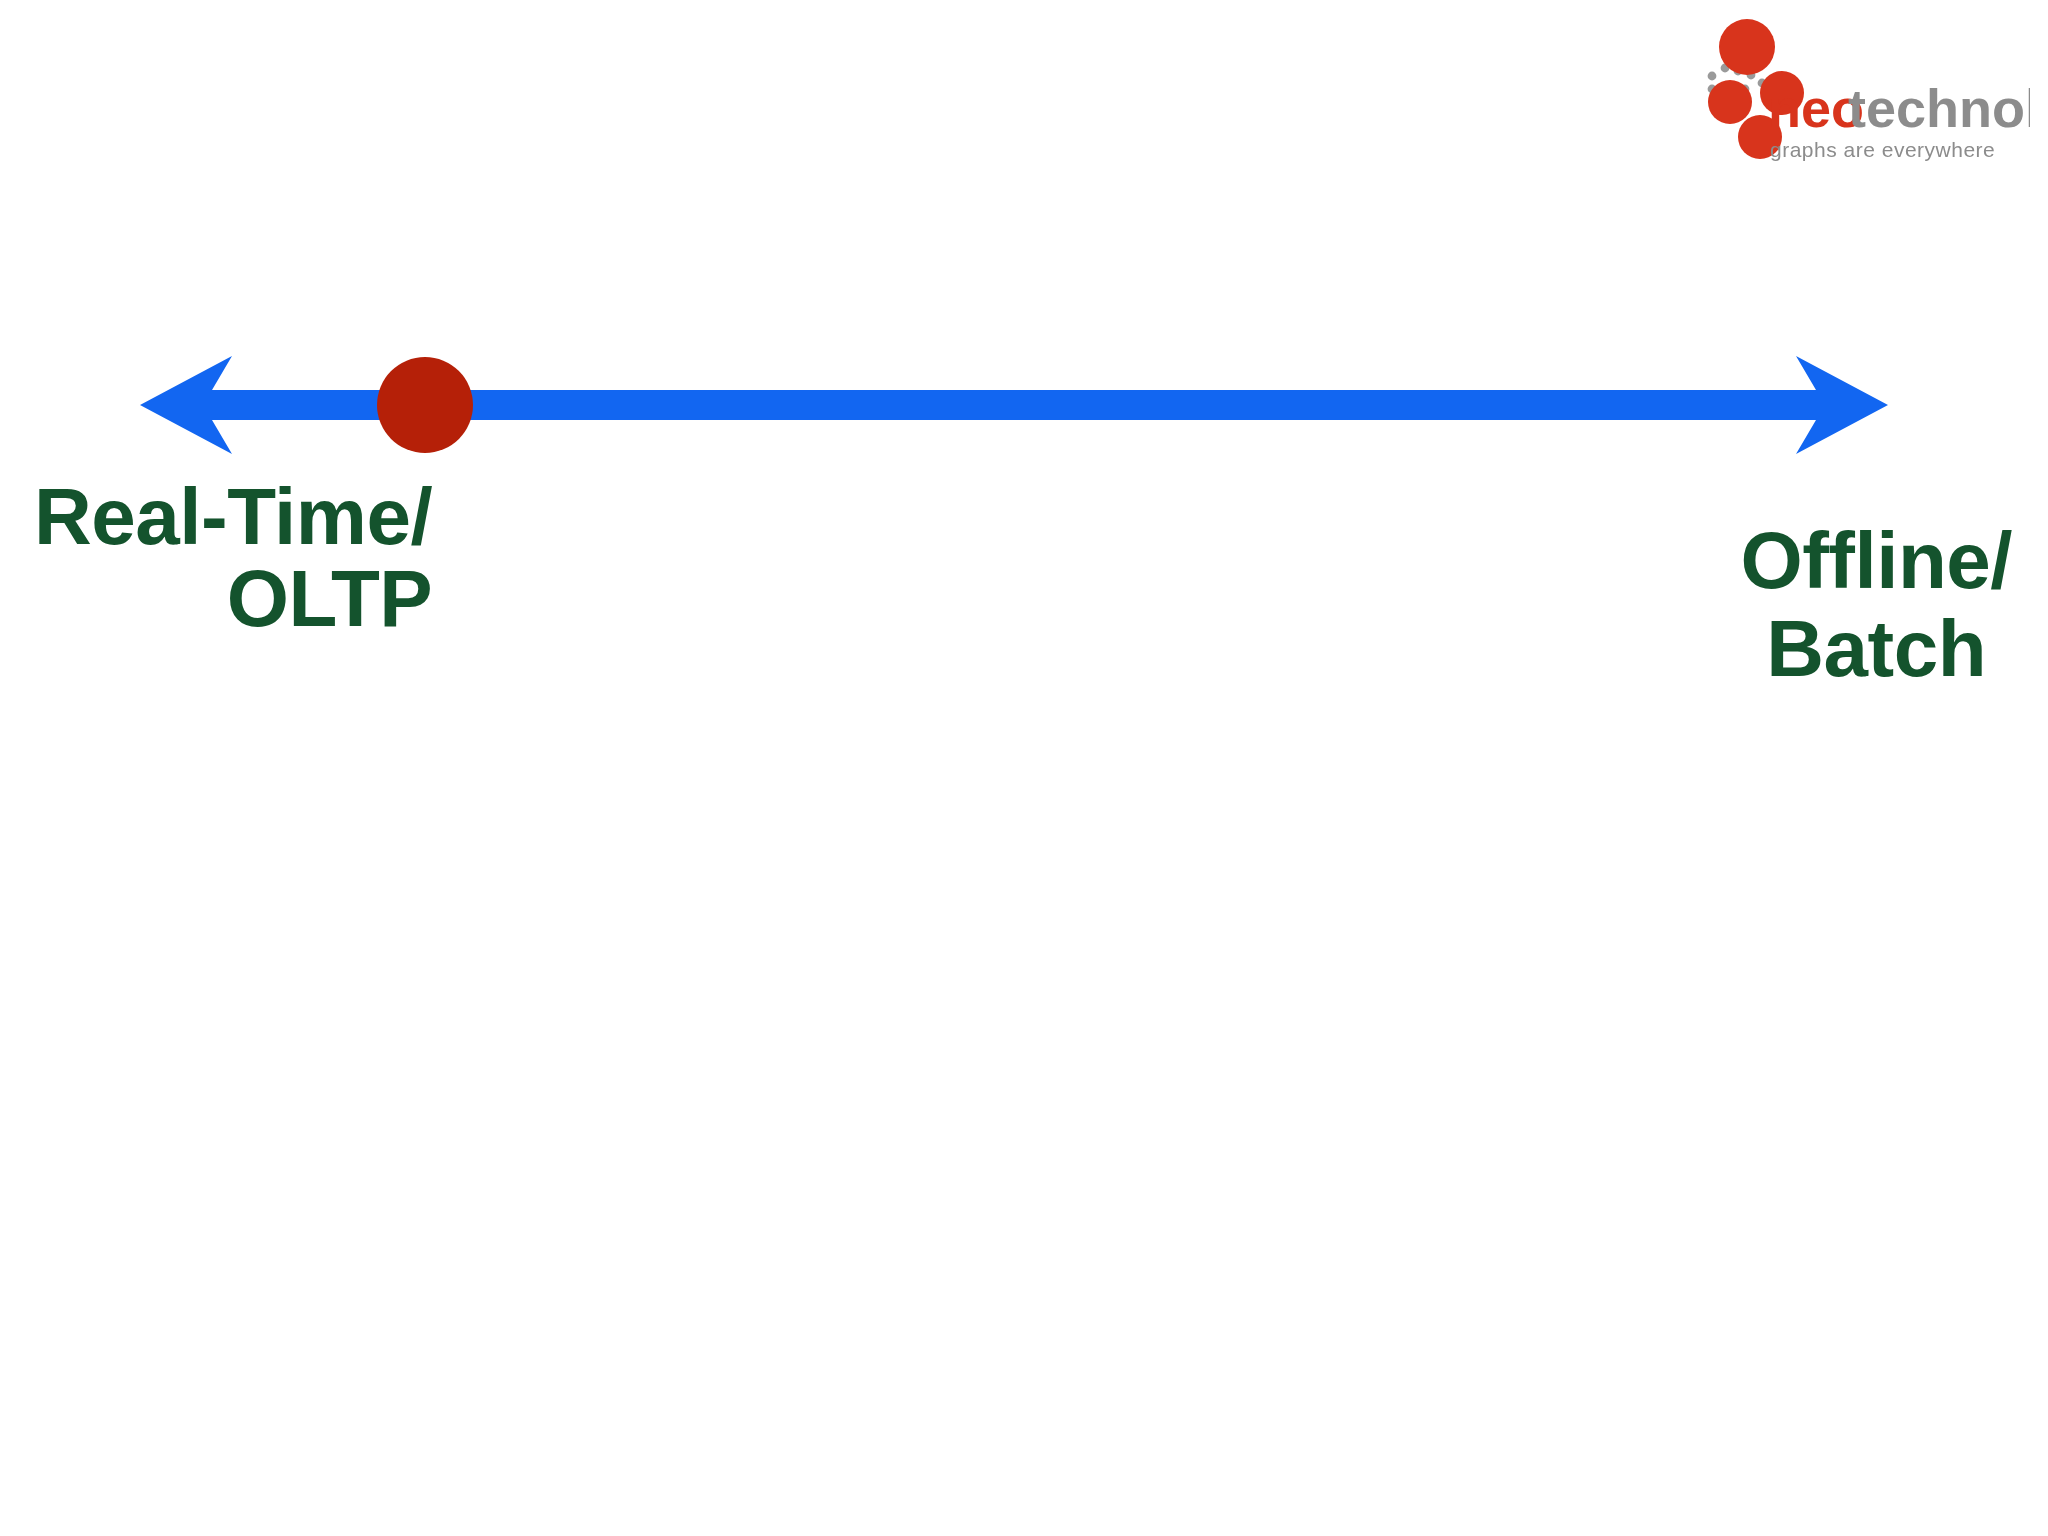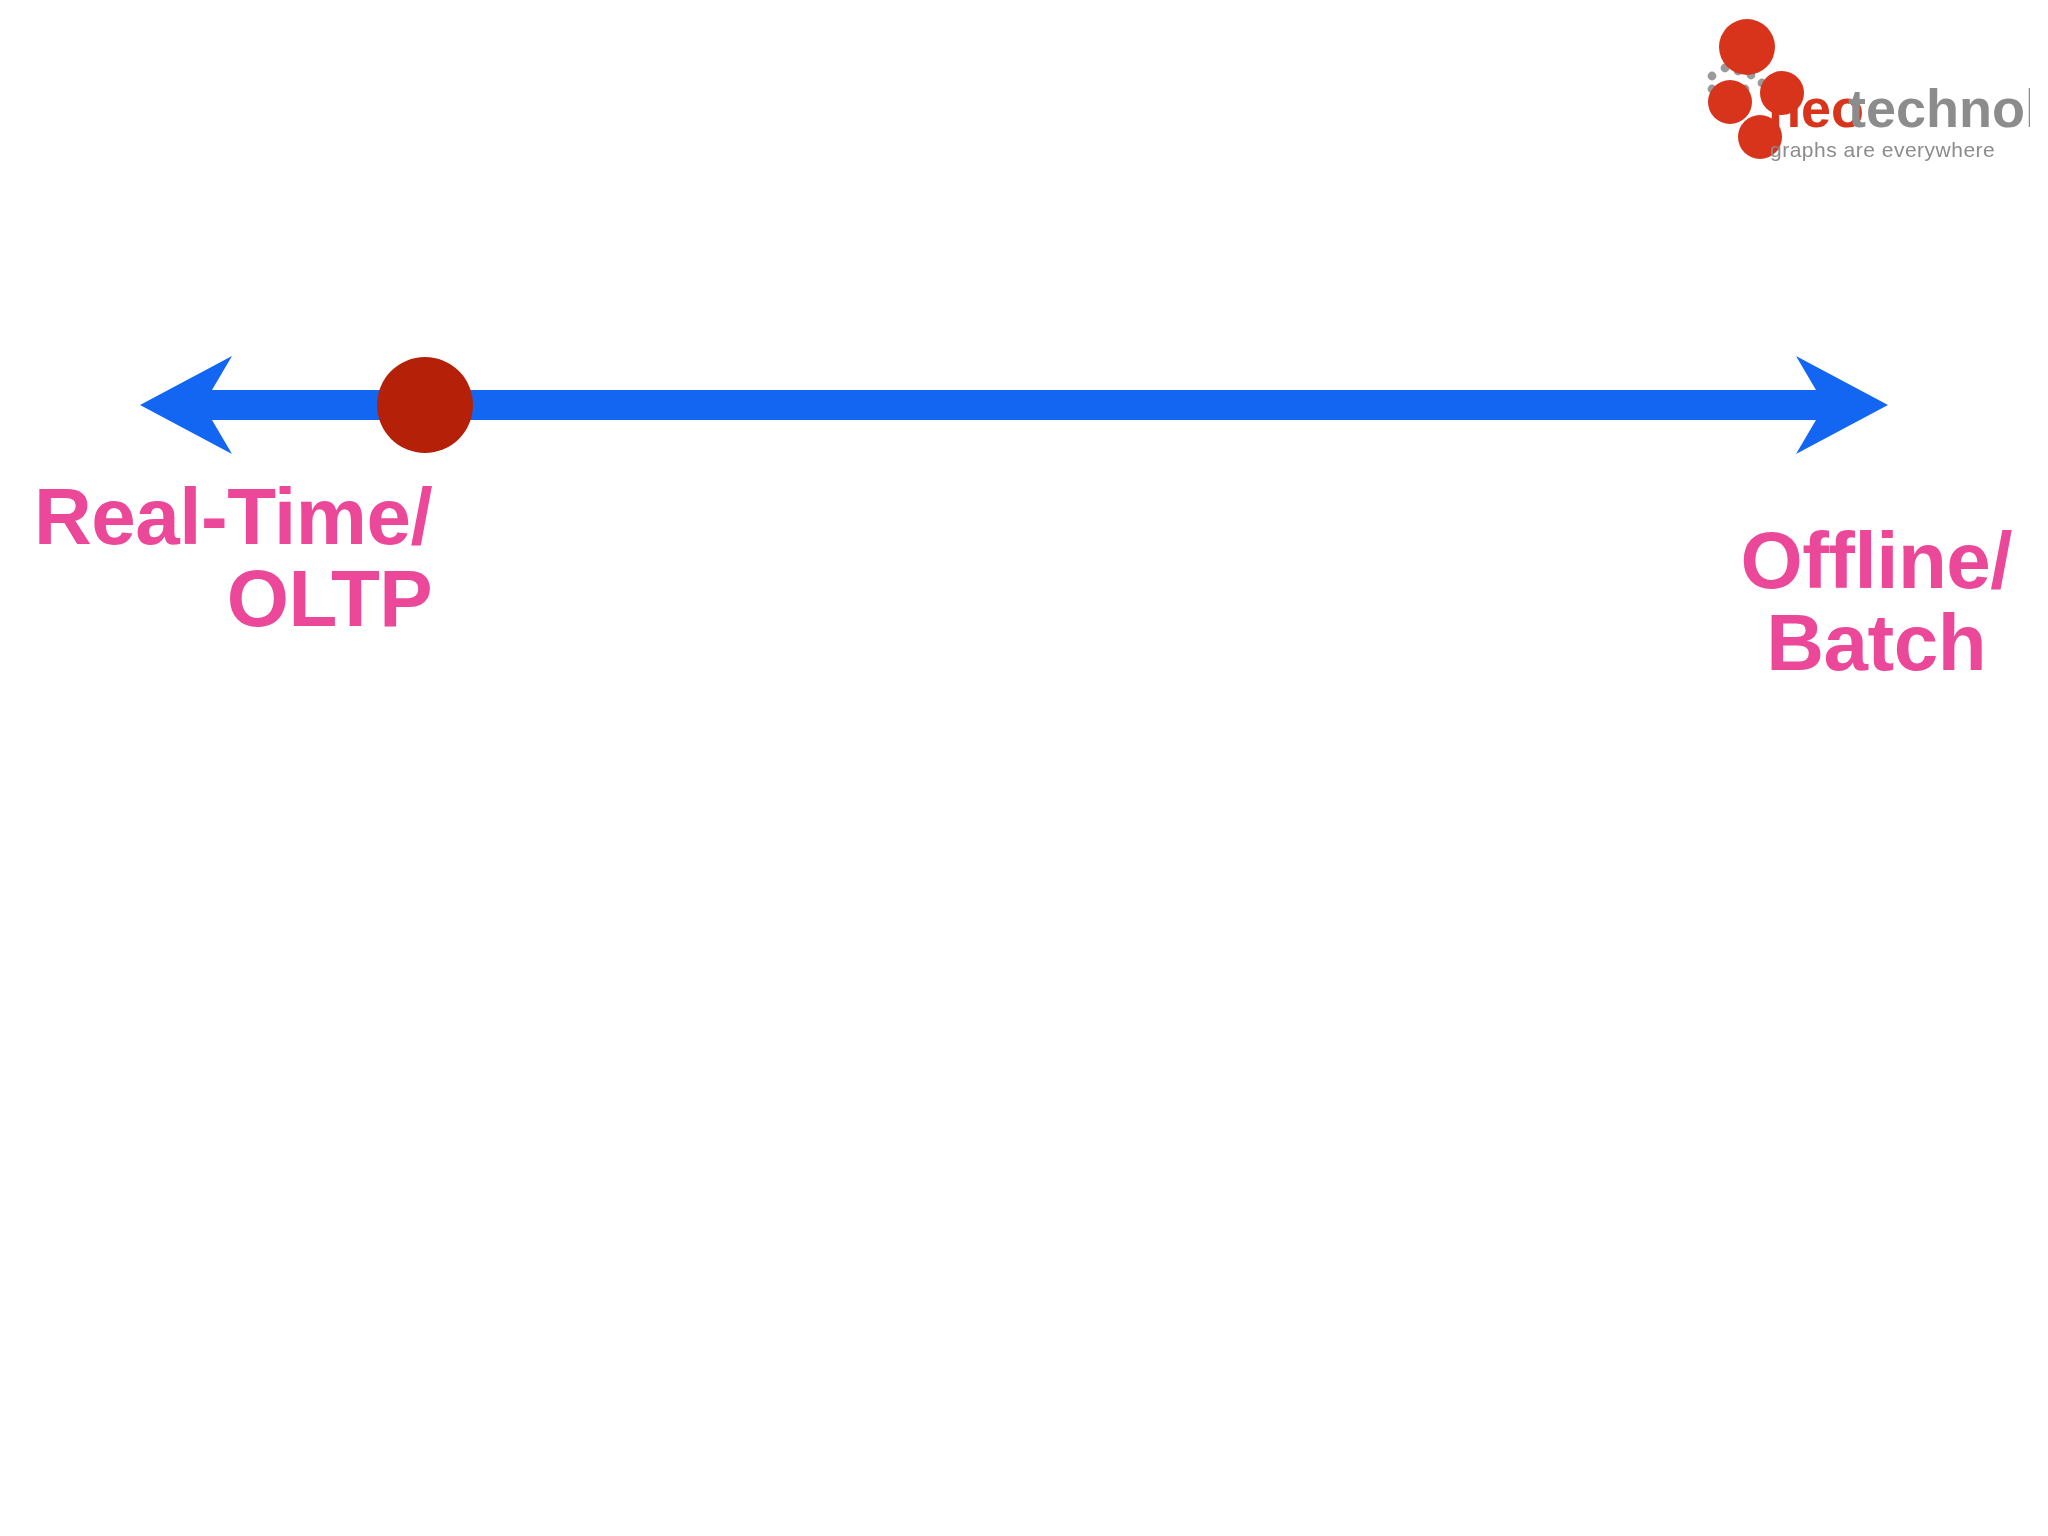--- a/index.html
+++ b/index.html
@@ -33,34 +33,34 @@
     top: 330px;
     width: 2048px;
     height: 150px;
   }
   #axis-arrow svg { display: block; width: 2048px; height: 150px; }
 
   
   .axis-label {
     position: absolute;
     font-weight: bold;
-    color: #ec4899;
+    color: #14532d;
     font-size: 80px;
     line-height: 1.03;
     letter-spacing: -0.5px;
     white-space: nowrap;
   }
   #label-left  { left: 34px;  top: 476px; text-align: center; }
   #label-right { right: 36px; top: 476px; text-align: center; }
 
   .axis-label .ln { display: block; }
   #label-left  .ln.l1 { text-align: left; }
   #label-left  .ln.l2 { text-align: right; }
   #label-right .ln.l1 { text-align: right; margin-top: 44px; }
-  #label-right .ln.l2 { text-align: center; }
+  #label-right .ln.l2 { text-align: center; margin-top: 6px; }
 </style>
 </head>
 <body>
 
 <div id="slide">
 
   <div id="logo">
     <svg viewBox="0 0 340 165" xmlns="http://www.w3.org/2000/svg">
 
       <g fill="#9A9A9A">

